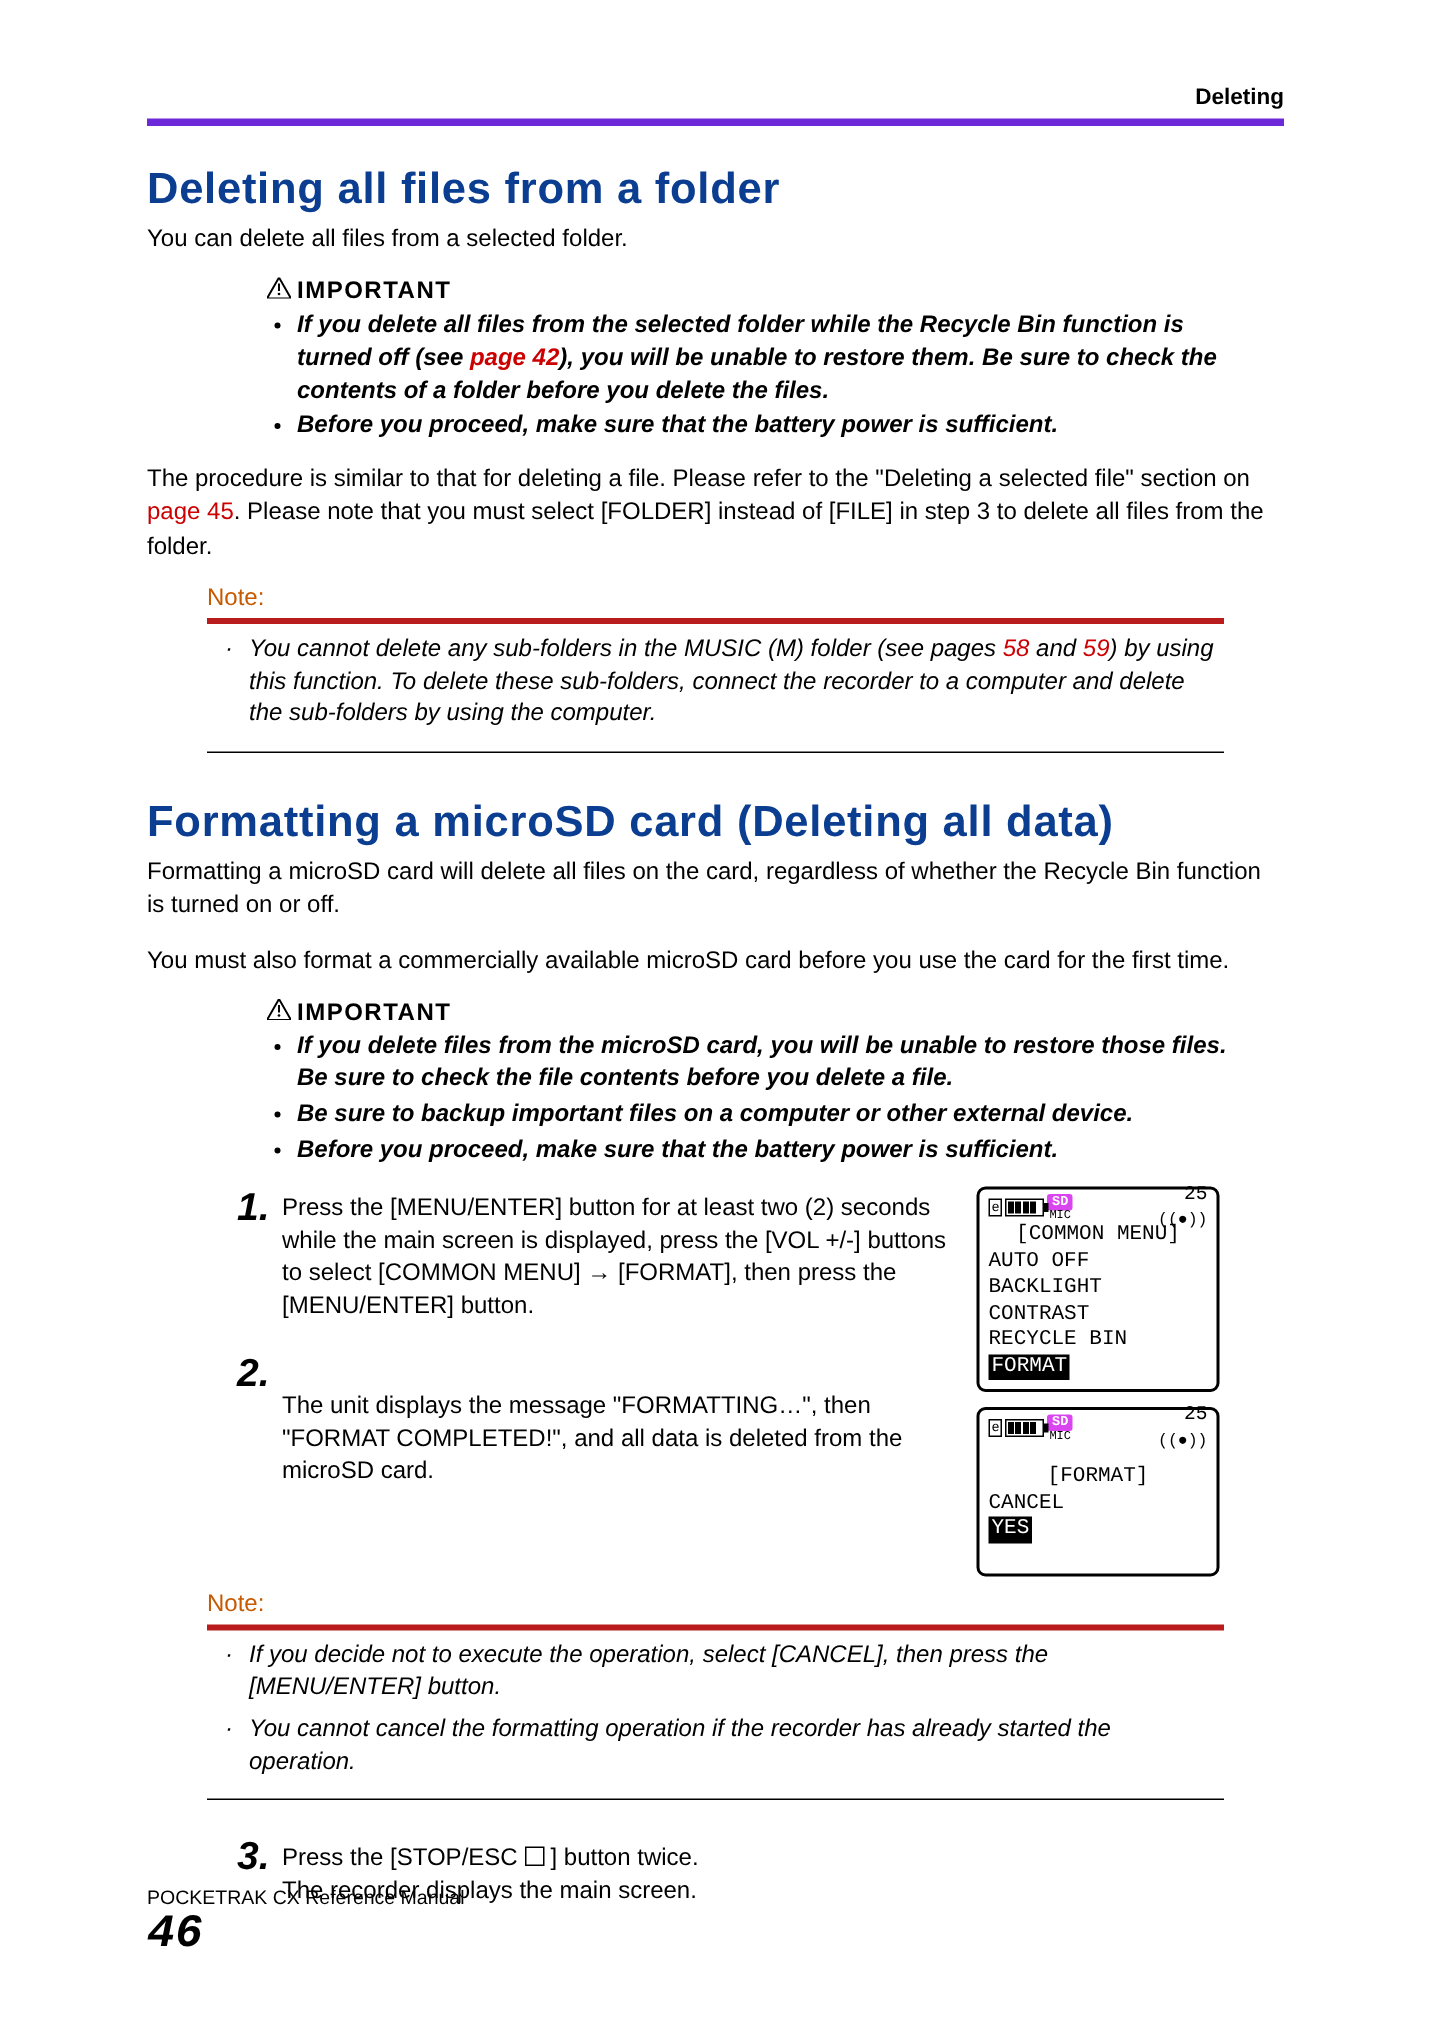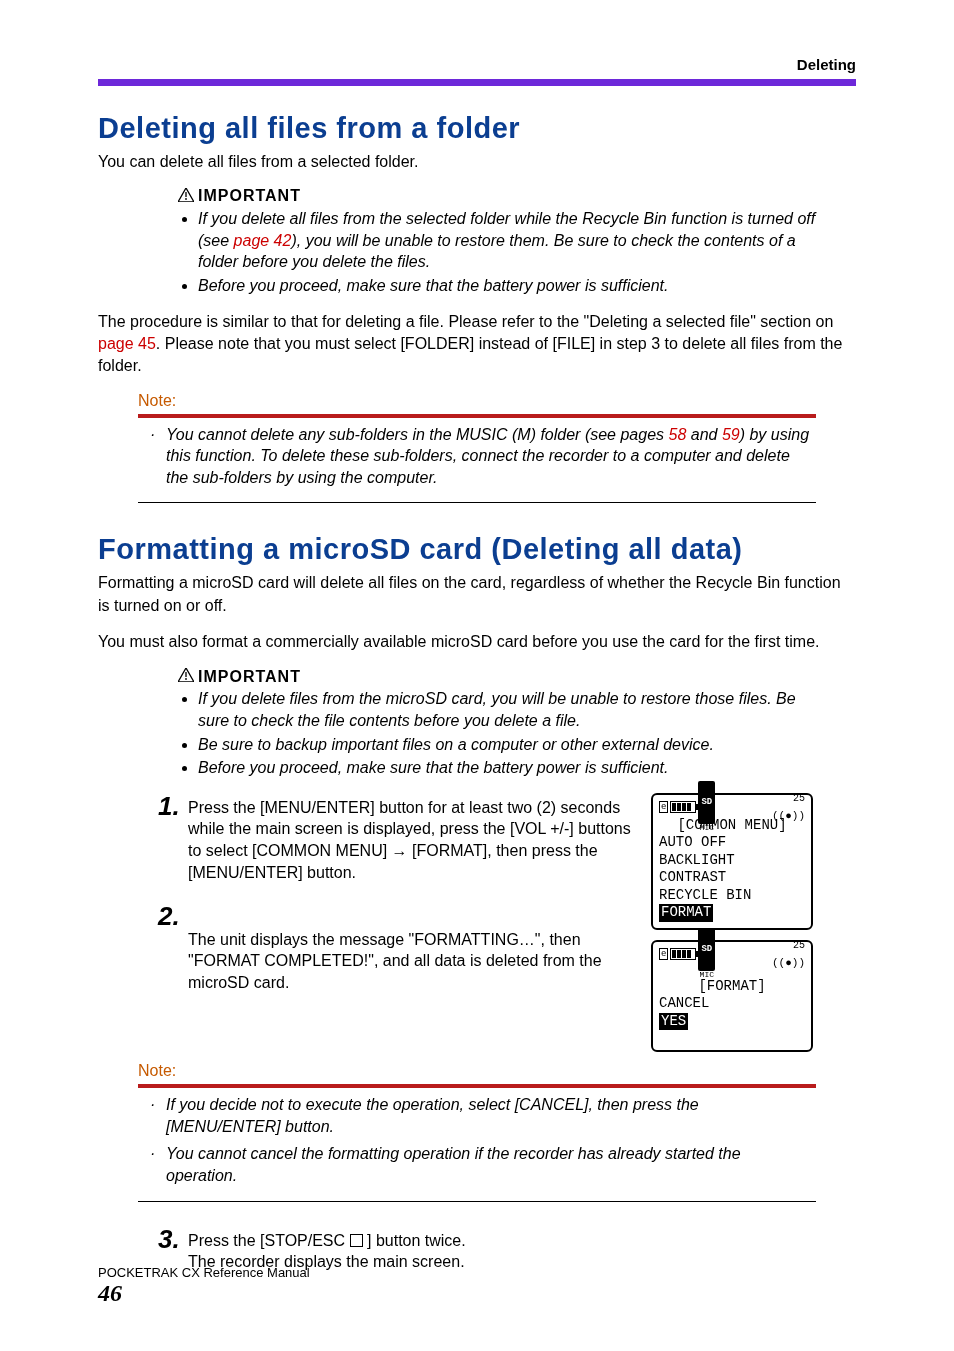--- a/index.html
+++ b/index.html
@@ -11,21 +11,21 @@
     color: #000;
     position: relative;
     box-sizing: border-box;
     padding: 56px 98px 40px 98px;
   }
   .top-header {
     text-align: right;
     font-weight: bold;
     font-size: 15px;
     padding-bottom: 6px;
-    border-bottom: 7px solid #6d28d9;
+    border-bottom: 5px solid #6d28d9;
     margin-bottom: 26px;
   }
   h1 {
     font-family: "Optima", "Segoe UI", sans-serif;
     color: #0b3e91;
     font-size: 29px;
     font-weight: bold;
     margin: 0 0 6px 0;
     letter-spacing: 0.5px;
   }
@@ -49,21 +49,21 @@
     display: inline-block;
     vertical-align: middle;
     margin-right: 4px;
   }
   .important-block ul {
     margin: 0;
     padding-left: 20px;
   }
   .important-block li {
     font-style: italic;
-    font-weight: normal;
+    font-weight: bold;
     font-size: 16px;
     line-height: 1.35;
     margin-bottom: 2px;
   }
   .linkish { color: #c00; }
   .note-block {
     margin-left: 40px;
     margin-right: 40px;
     margin-bottom: 24px;
   }
@@ -165,47 +165,47 @@
   .lcd .batt::after {
     content: "";
     position: absolute; right: -4px; top: 2px;
     width: 3px; height: 6px; background: #000;
   }
   .lcd .batt .fill {
     position: absolute; top: 1px; left: 1px; height: 8px; width: 20px;
     background: repeating-linear-gradient(90deg,#000 0 4px,#fff 4px 5px);
   }
   .lcd .sd-badge {
-    background: #000000; color: #fff; font-weight: bold;
-    font-size: 9px; padding: 16px 3px; border-radius: 2px;
+    background: #d946ef; color: #fff; font-weight: bold;
+    font-size: 9px; padding: 0 3px; border-radius: 2px;
     display: inline-block; line-height: 11px;
   }
   .lcd .mic-label { font-size: 8px; letter-spacing: 0; }
-  .lcd .top-num { font-size: 10px; text-align: right; line-height: 1; }
+  .lcd .top-num { font-size: 13px; text-align: right; line-height: 1; }
   .lcd .antenna { font-size: 11px; line-height: 1; }
   .lcd .row { white-space: pre; }
   .lcd .selected {
     display: inline-block;
     background: #000; color: #fff;
     padding: 0 2px;
   }
   .footer {
     position: absolute;
     left: 98px; right: 98px; bottom: 44px;
     display: flex;
     justify-content: space-between;
     align-items: baseline;
     font-size: 13px;
     flex-direction: column;
   }
   .footer .pagenum {
-    font-family: Liberation Serif, serif;
+    font-family: Liberation Mono, monospace;
     font-style: italic;
     font-weight: bold;
-    font-size: 24px;
+    font-size: 31px;
   }
   .stop-icon {
     display: inline-block;
     width: 11px; height: 11px;
     border: 1.5px solid #000;
     vertical-align: -1px;
   }
 </style>
 </head>
 <body>

